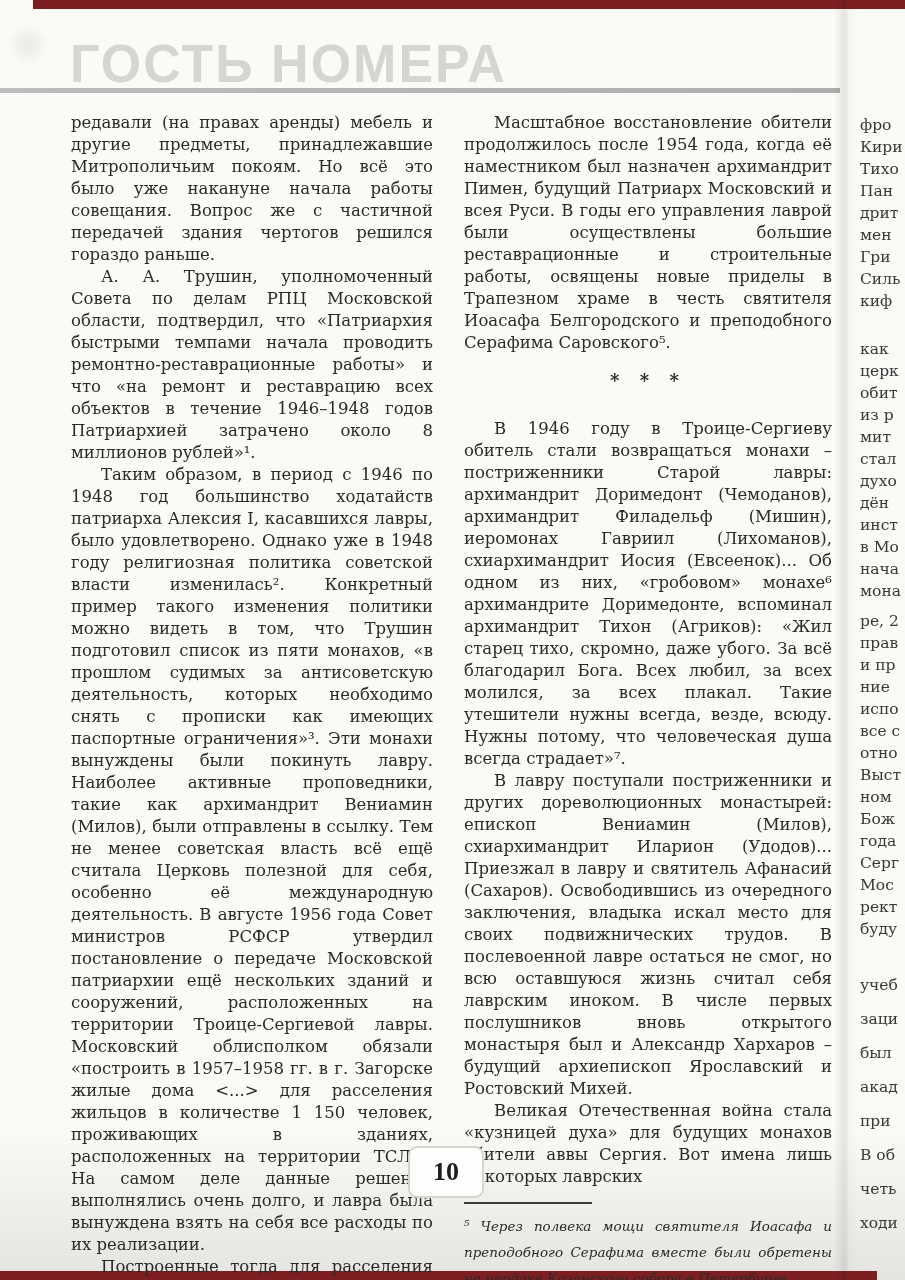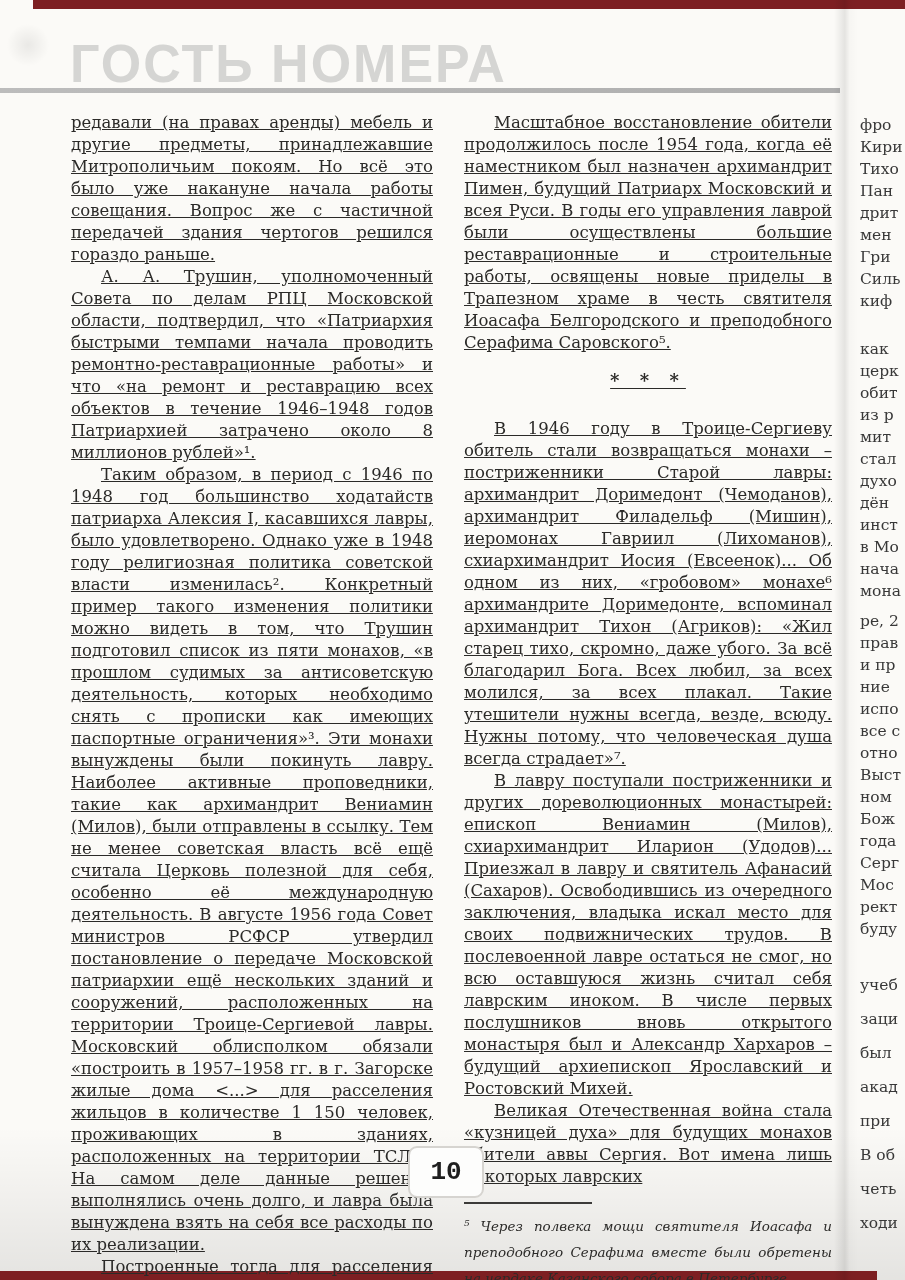--- a/index.html
+++ b/index.html
@@ -24,41 +24,41 @@
     font-size:52px;letter-spacing:2px;color:#d5d5d3;
     transform:scaleY(1.04);transform-origin:top left;white-space:nowrap;
   }
   .header-rule{position:absolute;left:0;top:88px;width:840px;height:5px;
     background:linear-gradient(to right,#bcbcbc,#aeaeae);}
   .fold-shadow{position:absolute;left:834px;top:0;width:24px;height:1280px;
     background:linear-gradient(to right, rgba(0,0,0,0) 0%, rgba(0,0,0,0.09) 45%, rgba(0,0,0,0.02) 65%, rgba(0,0,0,0) 100%);}
   .col{position:absolute;top:112px;font-size:16.5px;line-height:22px;text-align:justify;hyphens:auto;}
   .col-left{left:71px;width:362px;}
   .col-mid{left:464px;width:368px;}
-  .para{margin:0;text-indent:30px;text-decoration:underline;}
+  .para{margin:0;text-indent:30px;}
   .para.flush{text-indent:0;}
   .stars{margin:16px 0 26px 0;text-align:center;text-indent:0;
     font-weight:bold;font-size:18px;letter-spacing:7px;color:#2b2a28;}
   .footnotes{margin-top:14px;}
   .fn-rule{width:128px;height:0;border-top:2.5px solid #3c3b39;margin:0 0 9px 0;}
   .fn{margin:0;font-size:13.5px;line-height:26px;text-align:justify;text-indent:0;font-style:italic;}
   .fragment{position:absolute;left:860px;top:114px;width:70px;font-size:15.5px;
     line-height:22px;color:#383838;}
   .frag-group{margin:0;}
   .frag-group.g2{margin-top:26px;}
   .frag-group.g3{margin-top:8px;}
   .frag-group.g4{margin-top:28px;}
   .frag-group.g4 .frag-line{line-height:34px;}
   .frag-line{white-space:pre;}
   .page-number-box{
     position:absolute;left:408px;top:1146px;width:72px;height:48px;
     background:#fdfdfc;border:2px solid #d6d4d0;border-radius:9px;
     display:flex;align-items:center;justify-content:center;
   }
-  .page-number{font-family:Liberation Mono, monospace;font-weight:bold;
+  .page-number{font-family:Liberation Serif, serif;font-weight:bold;
     font-size:26px;color:#1e1e1e;}
 </style>
 </head>
 <body>
 
 <div class="page">
 
   <div class="red-bar top"></div>
   <div class="red-bar bottom"></div>
 

